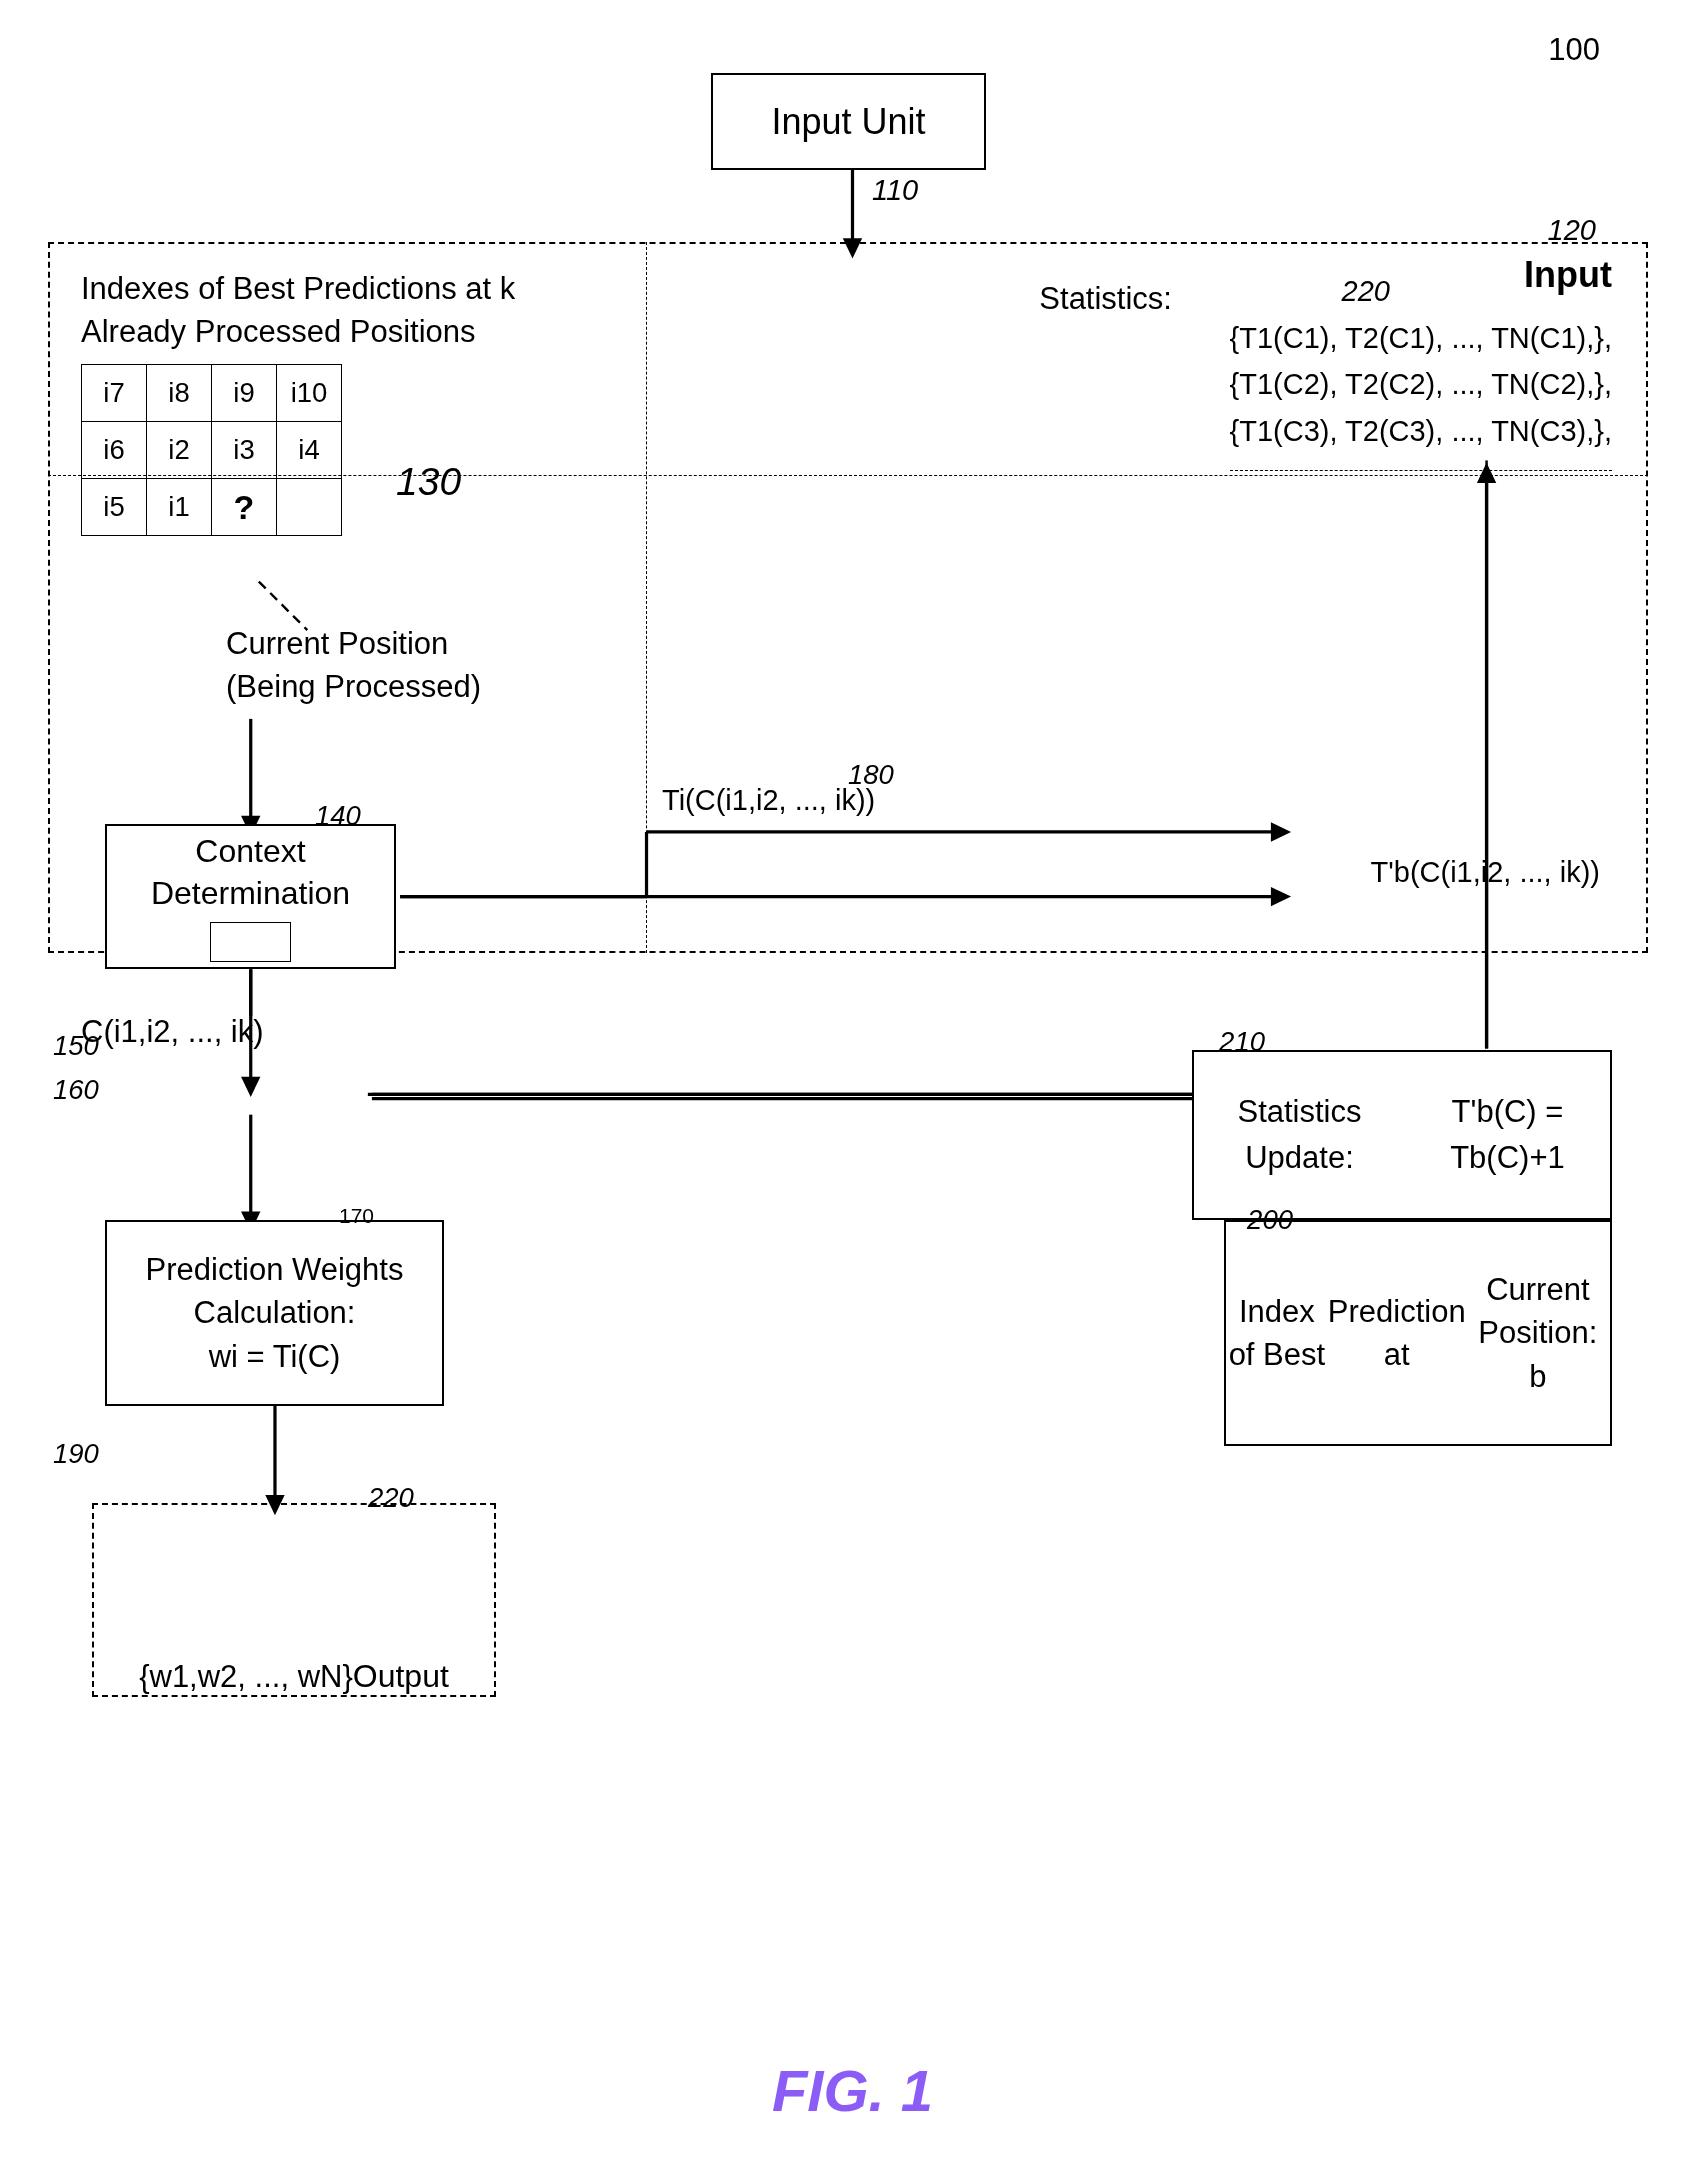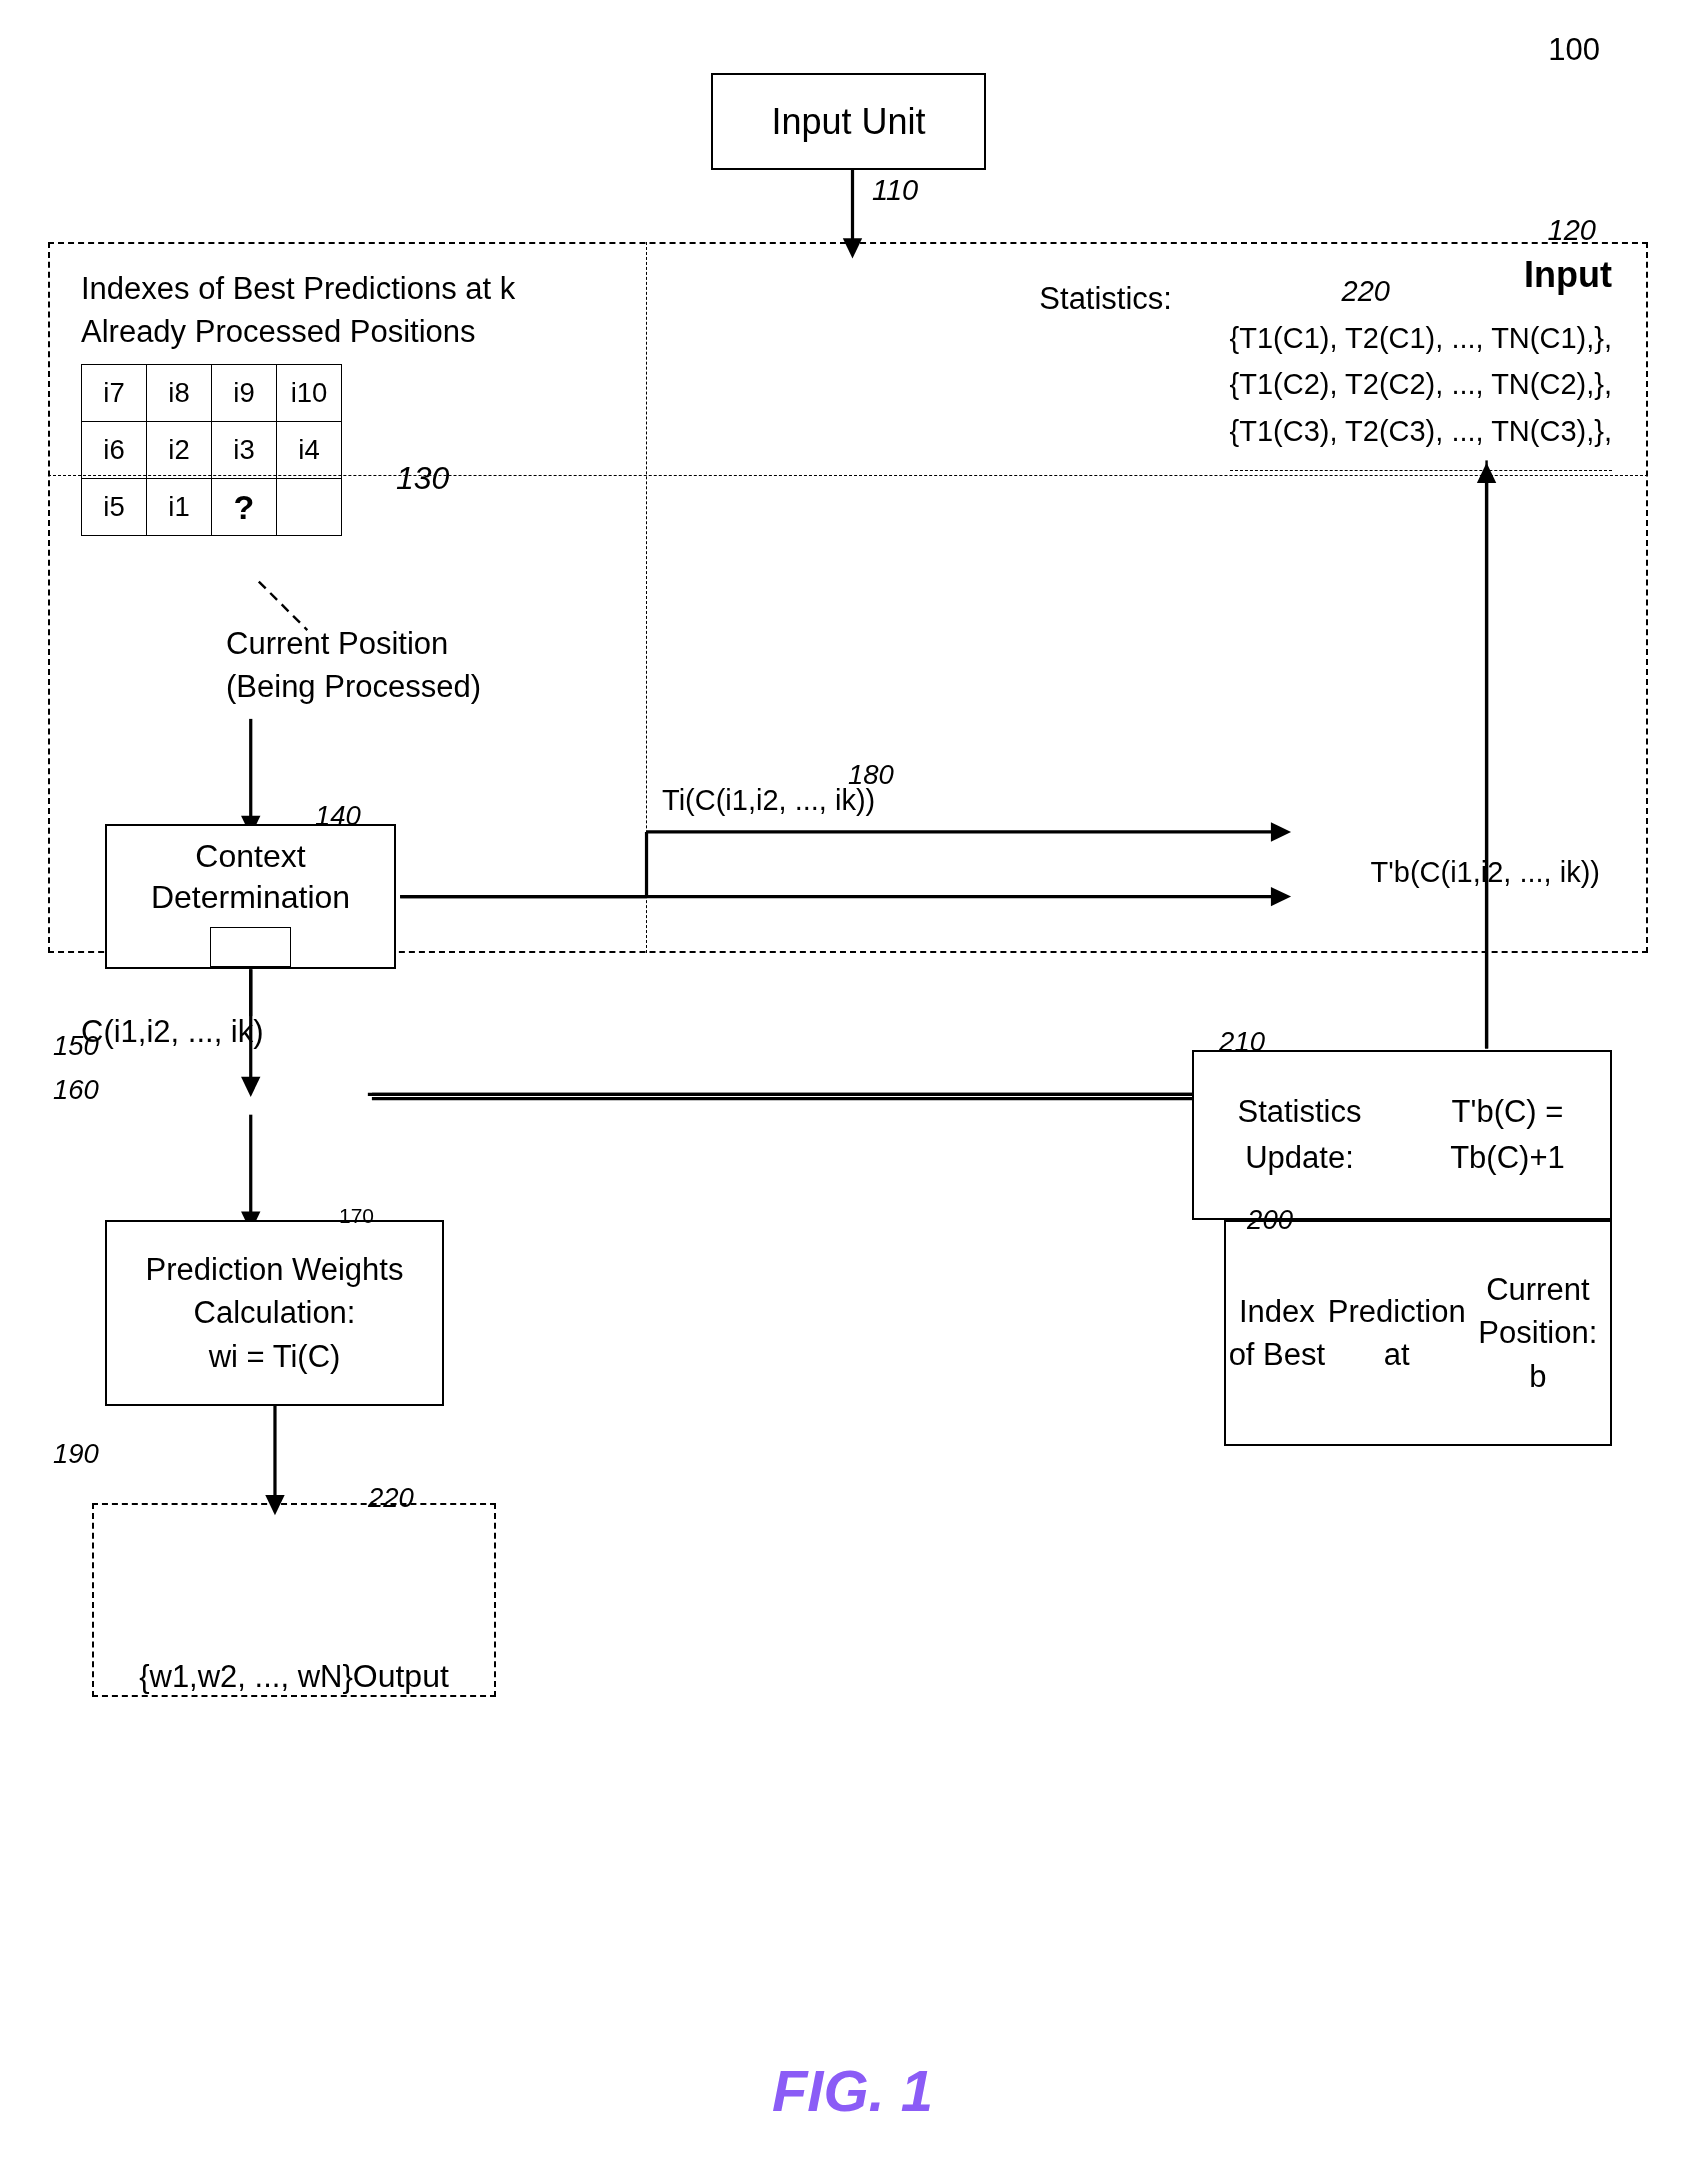--- a/index.html
+++ b/index.html
@@ -168,21 +168,21 @@
     .context-det-box {
       position: absolute;
       top: 824px;
       left: 105px;
       width: 291px;
       height: 145px;
       border: 2.4px solid #000;
       display: flex;
       flex-direction: column;
       align-items: center;
-      justify-content: flex-end;
+      justify-content: center;
       background: #fff;
       font-size: 32px;
       text-align: center;
       line-height: 1.3;
     }
 
     .inner-box {
       width: 81px;
       height: 40px;
       border: 1.6px solid #000;
@@ -365,21 +365,21 @@
       </tr>
       <tr>
         <td>i5</td>
         <td>i1</td>
         <td style="font-weight:bold; font-size:34px;">?</td>
         <td></td>
       </tr>
     </tbody>
       </table>
   </div>
-  <div class="ref-130" style="position:absolute;top:460px;left:396px;font-size:32px;">130</div>
+  <div class="ref-130" style="position:absolute;top:460px;left:396px;font-size:39px;">130</div>
 
   <div class="current-pos-label">
     <span>Current Position</span><br>
     <span>(Being Processed)</span>
   </div>
 
   <div class="stats-label" style="position:absolute;top:281px;right:533px;font-size:31px;">Statistics:</div>
   <div class="ref-220-top" style="position:absolute;top:275px;right:315px;font-size:29px;font-style:italic;">220</div>
   <div class="stats-content">
     <div>{T1(C1), T2(C1), ..., TN(C1),},</div>

